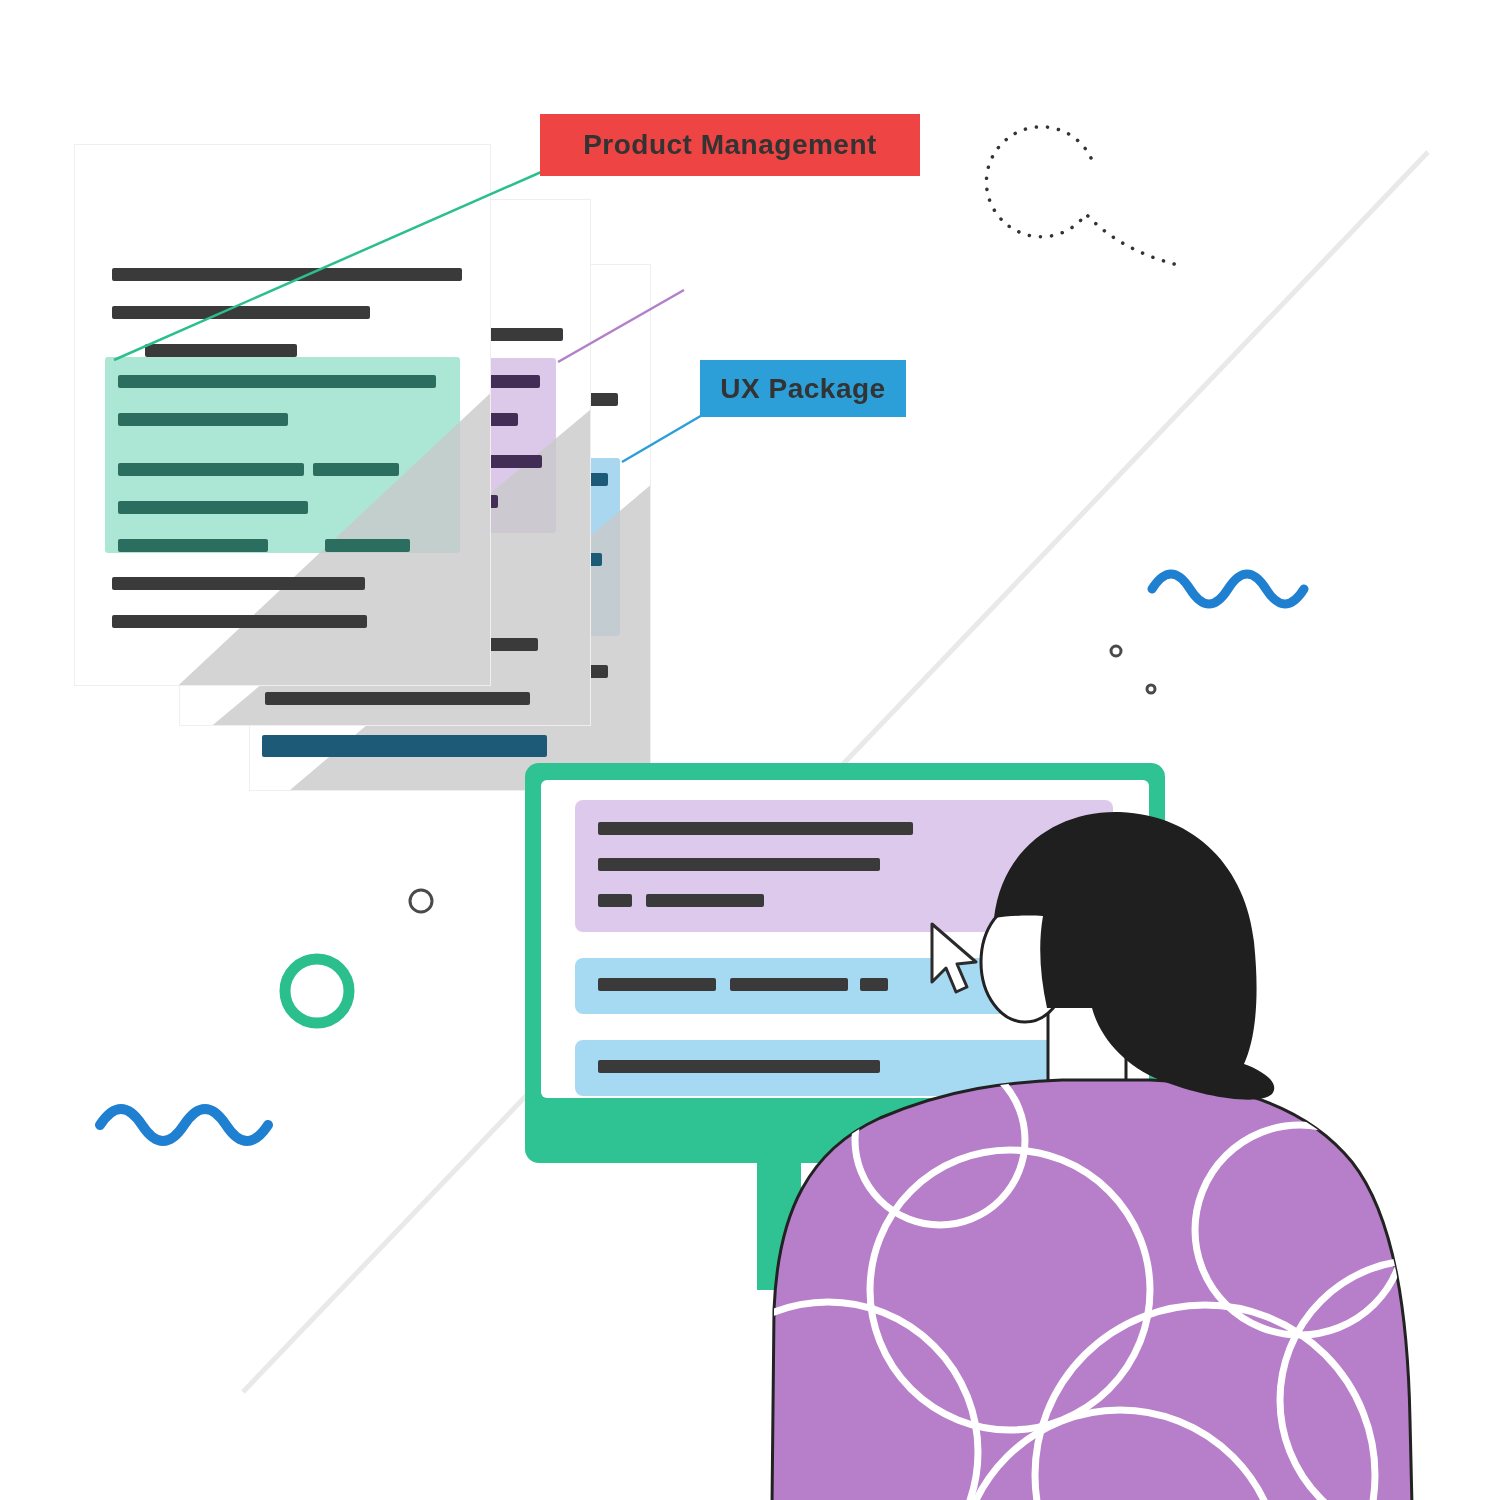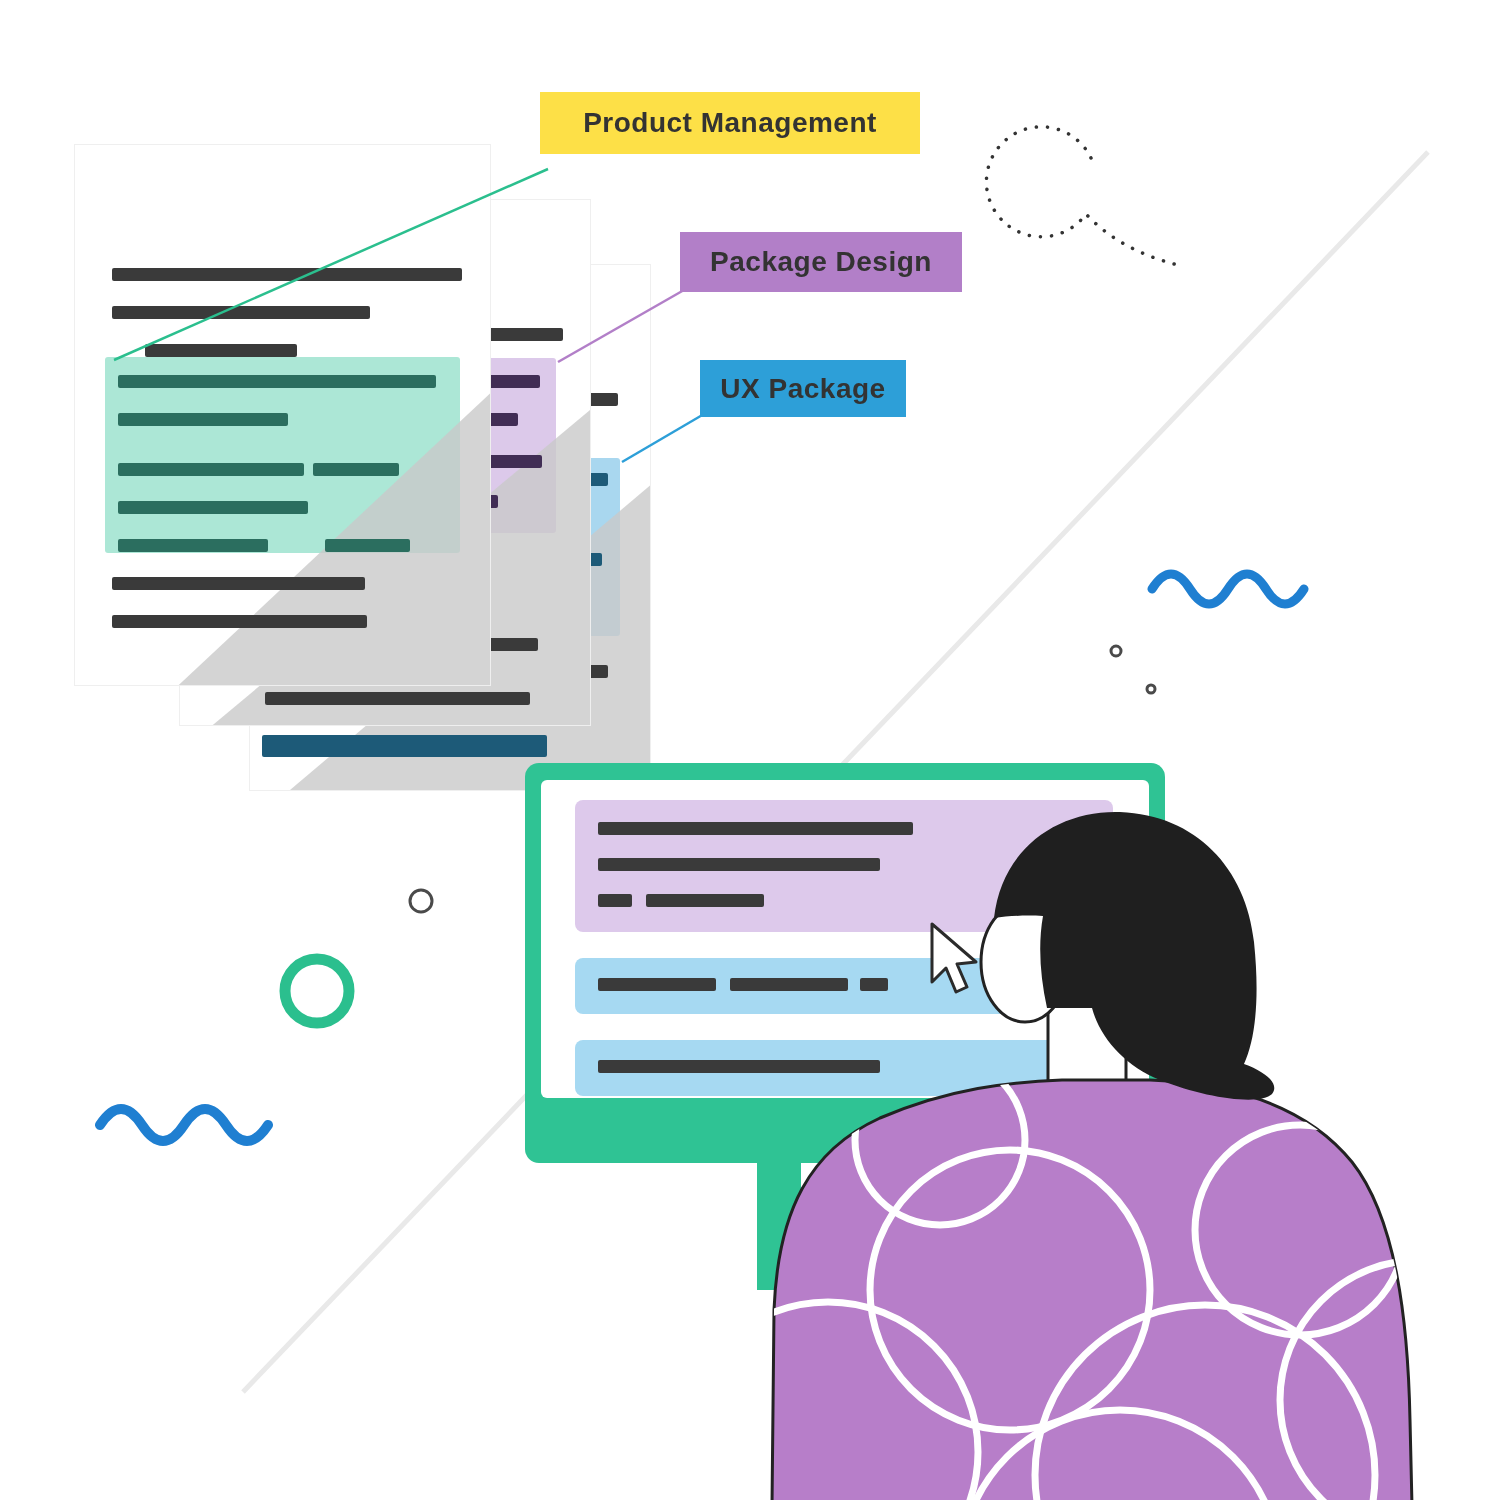--- a/index.html
+++ b/index.html
@@ -86,22 +86,21 @@
     <div class="ln" style="left:37px;top:432px;width:253px"></div>
     <div class="ln" style="left:37px;top:470px;width:255px"></div>
   </div>
 
   <svg class="abs" width="1500" height="1500" viewBox="0 0 1500 1500">
     <line x1="548" y1="169" x2="114" y2="360" stroke="#2bbf8e" stroke-width="2.5"></line>
     <line x1="684" y1="290" x2="558" y2="362" stroke="#b27fc8" stroke-width="2.5"></line>
     <line x1="704" y1="414" x2="622" y2="462" stroke="#2d9fd8" stroke-width="2.5"></line>
   </svg>
 
-  <div class="label" style="left:540px;top:92px;width:380px;height:62px;background:#fde047">Product Management</div>
-  <div class="label" style="left:680px;top:232px;width:282px;height:60px;background:#b27fc8">Package Design</div>
+  <div class="label" style="left:540px;top:114px;width:380px;height:62px;background:#ef4444">Product Management</div>
   <div class="label" style="left:700px;top:360px;width:206px;height:57px;background:#2d9fd8">UX Package</div>
 
   <div class="stand"></div>
 
   <div class="monitor">
     <div class="screen">
       <div class="panel" style="left:34px;top:20px;width:538px;height:132px;background:#ddc9eb">
         <div class="ln" style="left:23px;top:22px;width:315px"></div>
         <div class="ln" style="left:23px;top:58px;width:282px"></div>
         <div class="ln" style="left:23px;top:94px;width:34px"></div>

